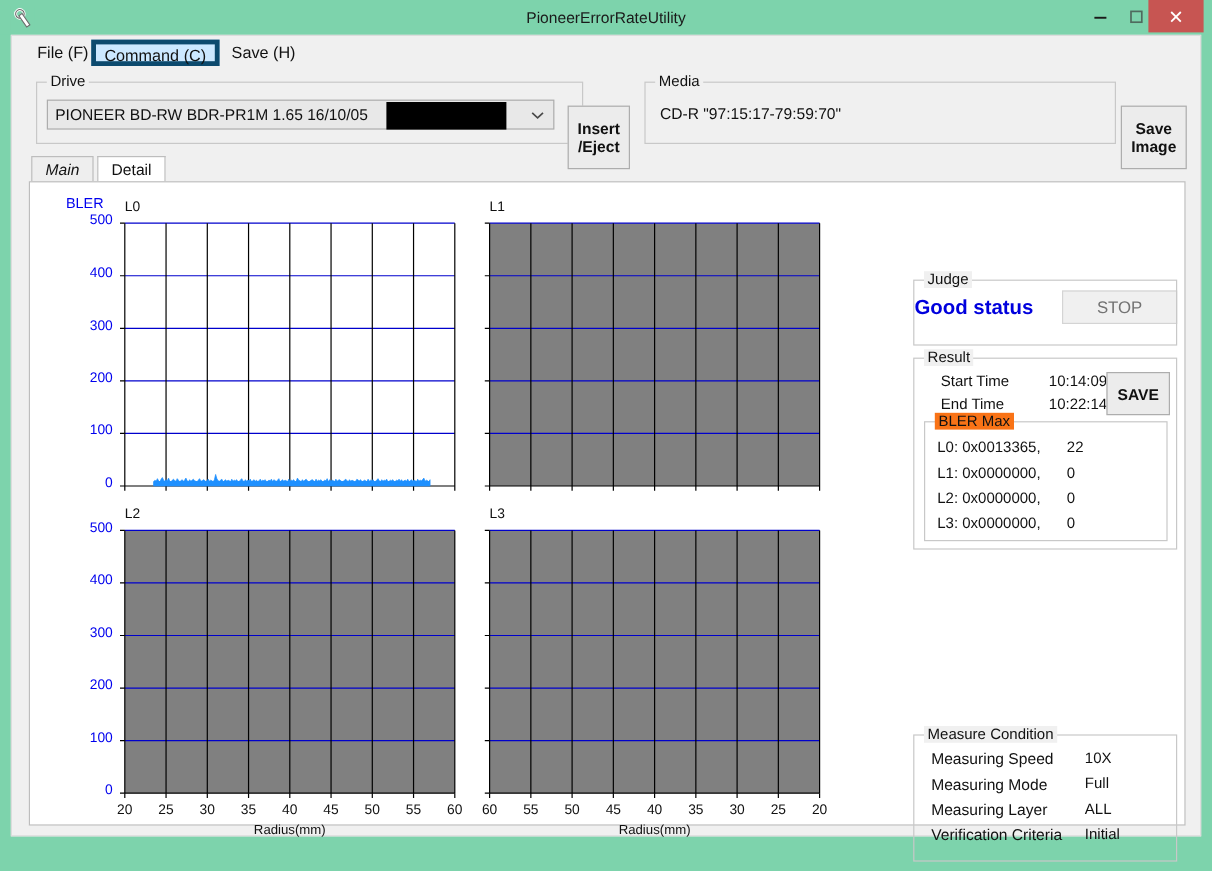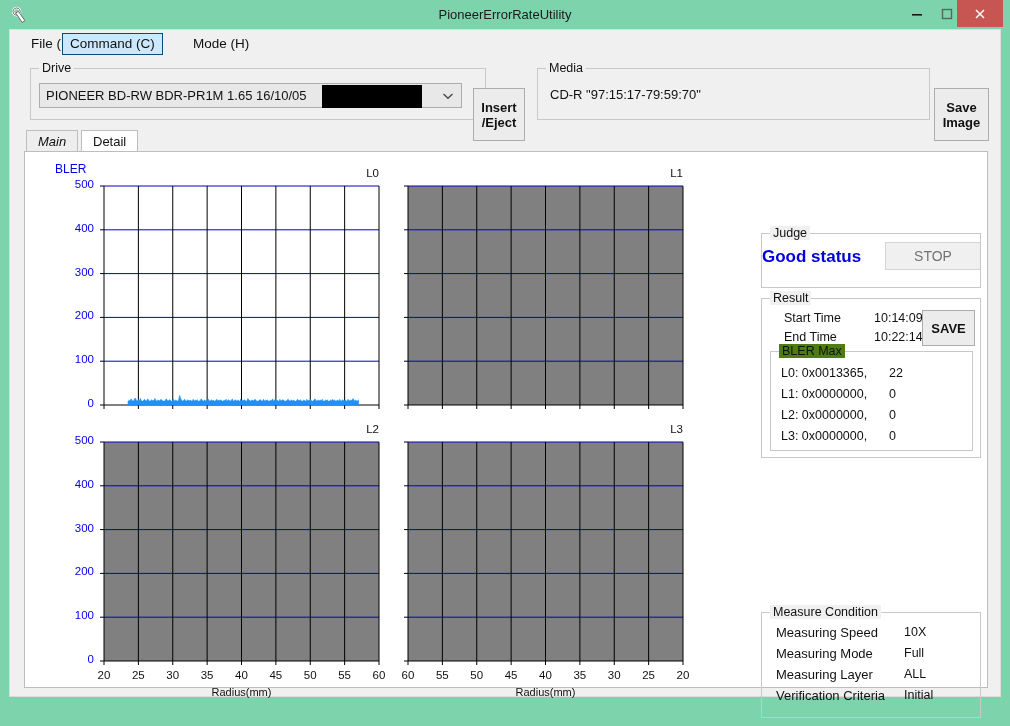--- a/index.html
+++ b/index.html
@@ -54,23 +54,23 @@
   #menubar {
     position: absolute; left: 0; top: 3px;
     width: 100%; height: 24px;
   }
   .menu-item {
     position: absolute; top: 0; height: 22px; line-height: 22px;
     font-size: 13.5px; color: #111; padding: 0 7px; cursor: default;
   }
   #menu-file { left: 14px; }
   #menu-command {
-    left: 52px;
+    left: 66px;
     background: #cce8ff;
-    border: 1px solid #0c4a6e;
+    border: 4px solid #0c4a6e;
     line-height: 20px;
   }
   #menu-help { left: 176px; }
 
   
   .groupbox {
     position: absolute;
     border: 1px solid #c8c8c8;
   }
   .grouplabel {
@@ -143,21 +143,21 @@
   #tabpage {
     position: absolute; left: 14px; top: 121px;
     width: 964px; height: 537px;
     background: #ffffff;
     border: 1px solid #bdbdbd;
   }
 
   
   #charts { position: absolute; left: 0; top: 0; width: 712px; height: 535px; }
   .chart-title {
-    position: absolute; font-size: 11.5px; color: #111; text-align: right;
+    position: absolute; font-size: 11.5px; color: #111; text-align: left;
   }
   .axis-label {
     position: absolute; font-size: 11px; color: #111; text-align: center;
   }
   .ytick {
     position: absolute; font-size: 11.5px; color: #0000ee;
     text-align: right; width: 34px;
   }
   .xtick {
     position: absolute; font-size: 11.5px; color: #111;
@@ -235,21 +235,21 @@
         <path d="M2 2 L10 10 M10 2 L2 10" stroke="#ffffff" stroke-width="1.5"></path>
       </svg>
     </div>
   </div>
 
   <div id="client">
 
     <div id="menubar">
       <div class="menu-item" id="menu-file">File (F)</div>
       <div class="menu-item" id="menu-command">Command (C)</div>
-      <div class="menu-item" id="menu-help">Mode (H)</div>
+      <div class="menu-item" id="menu-help">Save (H)</div>
     </div>
 
     <div class="groupbox" id="grp-drive">
       <div class="grouplabel">Drive</div>
       <div id="drive-combo">
         <span id="drive-text">PIONEER BD-RW BDR-PR1M  1.65 16/10/05</span>
         <div id="drive-redact"></div>
         <div id="drive-arrow">
           <svg width="12" height="8" viewBox="0 0 12 8">
               <path d="M1.5 2 L6 6.2 L10.5 2" fill="none" stroke="#4a4a4a" stroke-width="1.4"></path>
@@ -463,21 +463,21 @@
 
     <div class="groupbox" id="grp-result">
       <div class="grouplabel">Result</div>
       <div class="res-label" style="left:22px; top:12px;">Start Time</div>
       <div class="res-value" style="left:112px; top:12px;">10:14:09</div>
       <div class="res-label" style="left:22px; top:31px;">End Time</div>
       <div class="res-value" style="left:112px; top:31px;">10:22:14</div>
       <div id="btn-save">SAVE</div>
 
       <div id="grp-blermax">
-        <div class="grouplabel" style="background:#4d7c0f;">BLER Max</div>
+        <div class="grouplabel" style="background:#f97316;">BLER Max</div>
         <div class="bler-row" style="left:10px; top:14px;">L0: 0x0013365,</div>
         <div class="bler-num" style="left:118px; top:14px;">22</div>
         <div class="bler-row" style="left:10px; top:35px;">L1: 0x0000000,</div>
         <div class="bler-num" style="left:118px; top:35px;">0</div>
         <div class="bler-row" style="left:10px; top:56px;">L2: 0x0000000,</div>
         <div class="bler-num" style="left:118px; top:56px;">0</div>
         <div class="bler-row" style="left:10px; top:77px;">L3: 0x0000000,</div>
         <div class="bler-num" style="left:118px; top:77px;">0</div>
       </div>
     </div>

